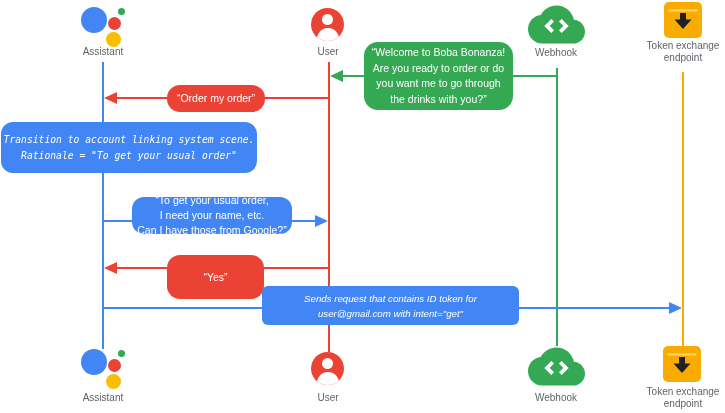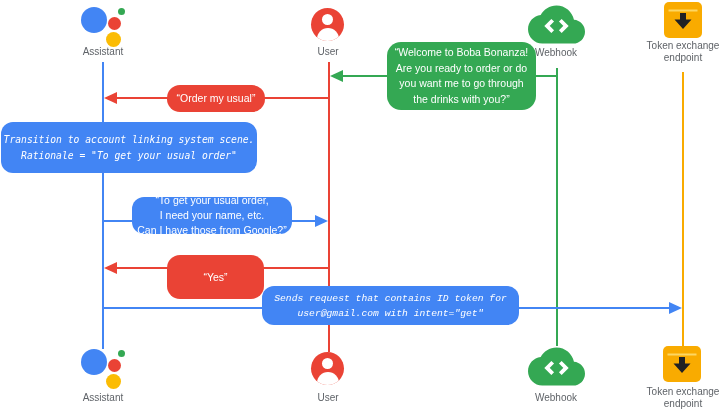--- a/index.html
+++ b/index.html
@@ -29,28 +29,28 @@
   .ah-right{border-left:13px solid;}
   .c-blue{background:var(--blue);color:var(--blue);}
   .c-red{background:var(--red);color:var(--red);}
   .c-green{background:var(--green);color:var(--green);}
   .ah.c-blue,.ah.c-red,.ah.c-green{background:none;}
   
   .bubble{
     position:absolute;z-index:3;color:#fff;display:flex;align-items:center;justify-content:center;
     text-align:center;white-space:pre-line;box-sizing:border-box;font-size:10.5px;line-height:15px;
   }
-  .b-welcome{left:387px;top:42px;width:149px;height:68px;border-radius:14px;background:var(--green);line-height:15.5px;}
+  .b-welcome{left:364px;top:42px;width:149px;height:68px;border-radius:14px;background:var(--green);line-height:15.5px;}
   .b-order{left:167px;top:85px;width:98px;height:27px;border-radius:13px;background:var(--red);}
   .b-note{left:1px;top:122px;width:256px;height:51px;border-radius:12px;background:var(--blue);
           font-family:"DejaVu Sans Mono",monospace;font-style:italic;font-size:9.7px;line-height:16px;}
   .b-ask{left:132px;top:197px;width:160px;height:37px;border-radius:12px;background:var(--blue);}
   .b-yes{left:167px;top:255px;width:97px;height:44px;border-radius:13px;background:var(--red);}
-  .b-request{left:262px;top:286px;width:257px;height:39px;border-radius:12px;background:var(--blue);
-          font-family:Liberation Mono, monospace;font-style:italic;font-size:9.7px;line-height:15px;}
+  .b-request{left:262px;top:286px;width:257px;height:39px;border-radius:6px;background:var(--blue);
+          font-family:Liberation Sans, sans-serif;font-style:italic;font-size:9.7px;line-height:15px;}
   
   .actor-label{
     position:absolute;width:110px;text-align:center;font-size:10px;color:var(--label);
     z-index:1;white-space:pre-line;line-height:12px;
   }
   
   .ga{position:absolute;width:48px;height:48px;z-index:1;}
   .ga span{position:absolute;border-radius:50%;}
   .ga .g-blue{left:1px;top:1px;width:26px;height:26px;background:var(--blue);}
   .ga .g-green{left:38px;top:2px;width:7px;height:7px;background:var(--green);}
@@ -86,21 +86,21 @@
   <div class="msg-line c-red" style="left:115px;top:267px;width:215px;"></div>
   <div class="ah ah-left c-red" style="left:104px;top:262px;"></div>
 
   <div class="msg-line c-blue" style="left:104px;top:307px;width:567px;"></div>
   <div class="ah ah-right c-blue" style="left:669px;top:302px;"></div>
 
   <div class="bubble b-welcome">“Welcome to Boba Bonanza!
 Are you ready to order or do
 you want me to go through
 the drinks with you?”</div>
-  <div class="bubble b-order">“Order my usual”</div>
+  <div class="bubble b-order">“Order my order”</div>
   <div class="bubble b-note">Transition to account linking system scene.
 Rationale = "To get your usual order"</div>
   <div class="bubble b-ask">“To get your usual order,
 I need your name, etc.
 Can I have those from Google?”</div>
   <div class="bubble b-yes">“Yes”</div>
   <div class="bubble b-request">Sends request that contains ID token for
 user@gmail.com with intent="get"</div>
 
   <div class="ga" style="left:80px;top:6px;">

